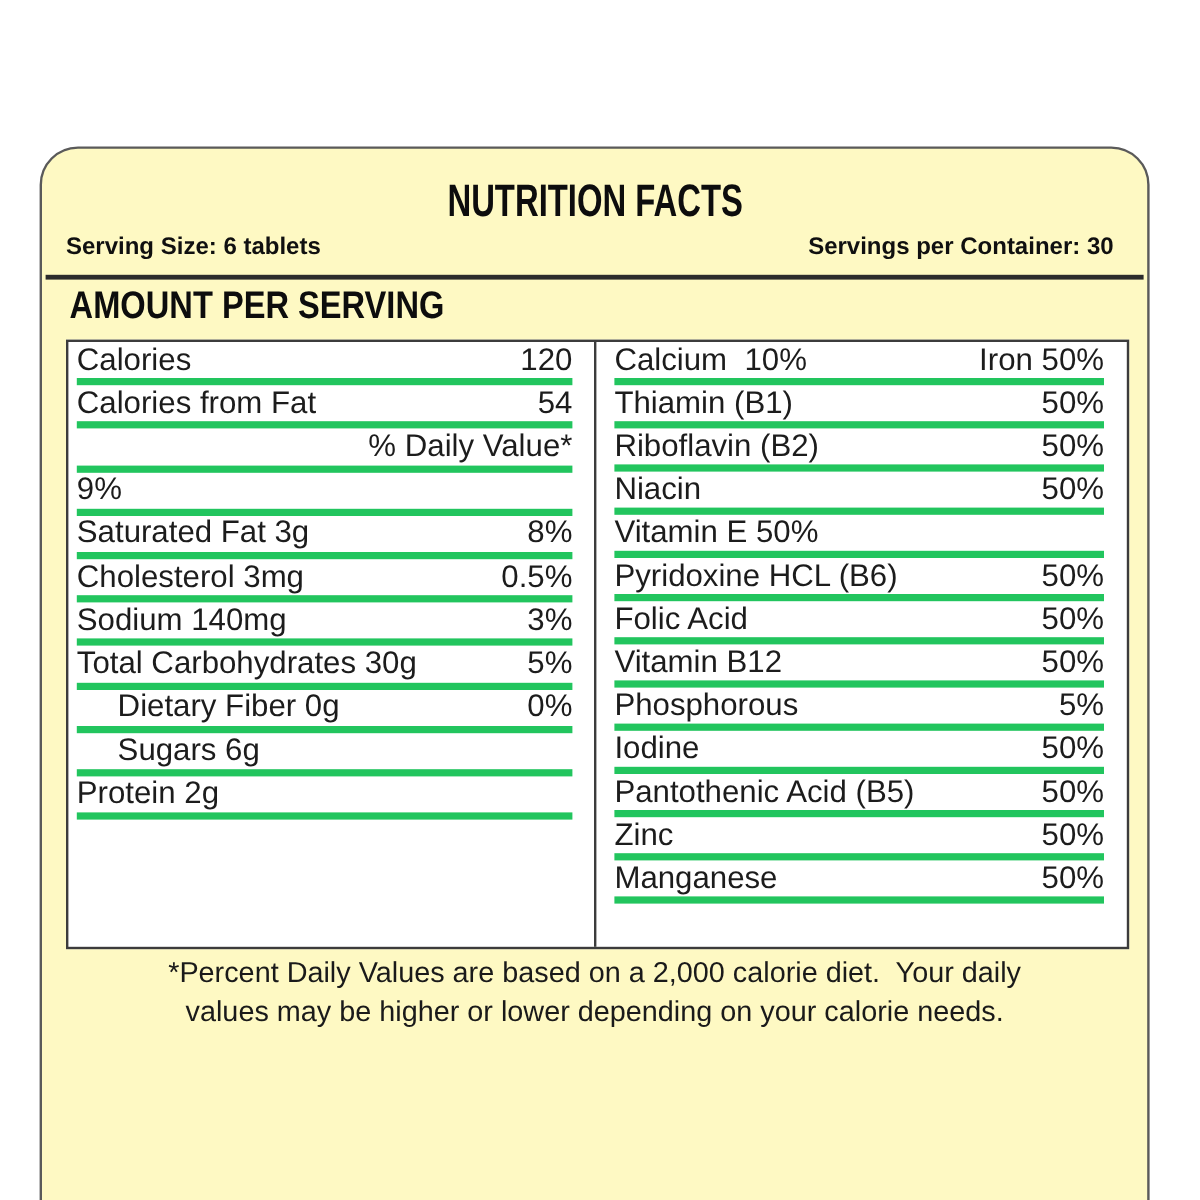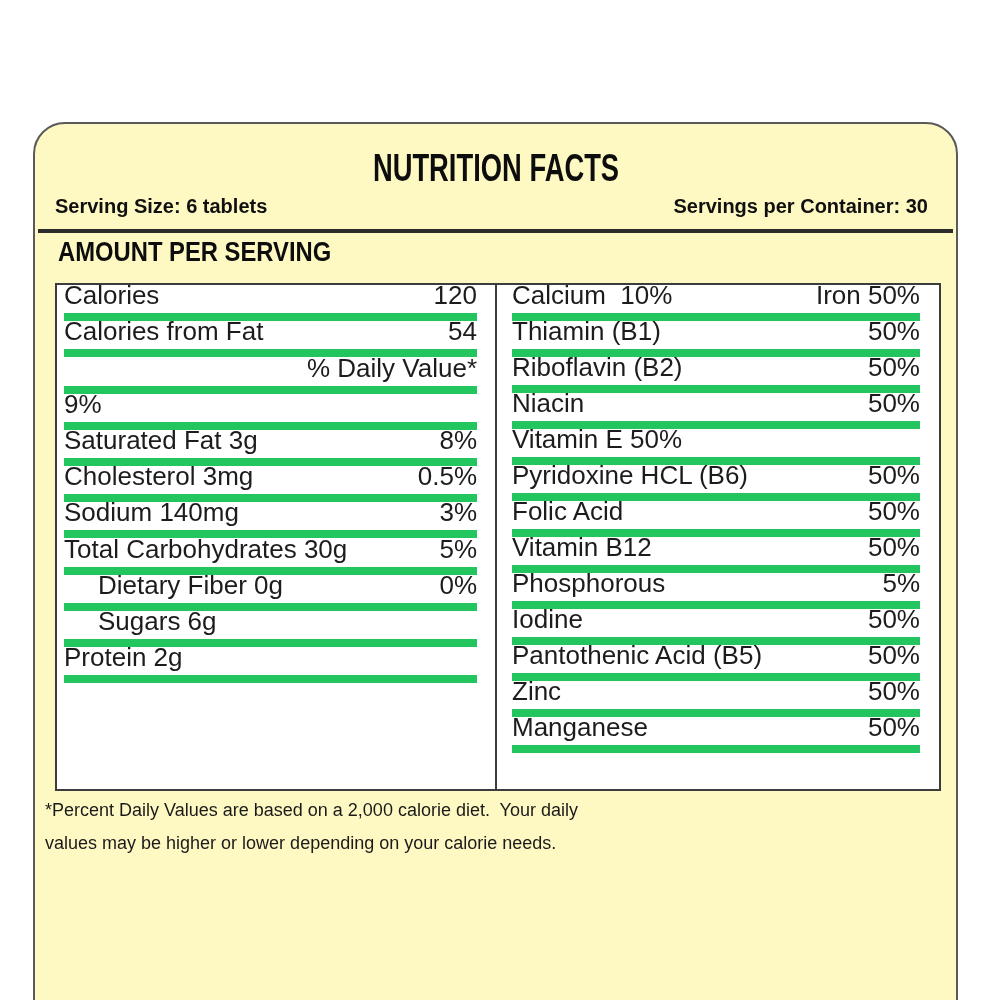--- a/index.html
+++ b/index.html
@@ -19,43 +19,43 @@
   .cond { display:inline-block; transform:scaleX(0.72); transform-origin:center; white-space:pre; }
   .serving-row {
     position:absolute; left:20px; right:28px; top:71px;
     display:flex; justify-content:space-between;
     font-size:20px; font-weight:bold; color:#101010; white-space:pre;
   }
   .serving-rule {
     position:absolute; left:3px; right:3px; top:105px; height:4px; background:#2c2c2c;
   }
   .section-header {
-    position:absolute; left:23px; top:112px; font-size:28px; font-weight:bold; color:#0d0d0d;
+    position:absolute; left:23px; top:112px; font-size:32px; font-weight:bold; color:#0d0d0d;
   }
   .cond2 { display:inline-block; transform:scaleX(0.85); transform-origin:left center; white-space:pre; }
   .ntable {
     position:absolute; left:20px; top:159px; width:886px; height:508px;
     border:2px solid #3c3c3c; box-sizing:border-box; background:#ffffff;
   }
   .vdiv { position:absolute; left:438px; top:0; bottom:0; width:2px; background:#3c3c3c; }
   .col { position:absolute; top:0; bottom:0; }
   .col-left  { left:0; width:438px; }
   .col-right { left:440px; right:0; }
   .nrow {
-    display:flex; justify-content:space-between; align-items:flex-end;
-    box-sizing:border-box; border-bottom:8px solid #22c55e;
+    display:flex; justify-content:space-between; align-items:center;
+    box-sizing:border-box; border-bottom:6px solid #22c55e;
     font-size:26px; color:#1c1c1c; padding-bottom:2px; white-space:pre;
   }
   .col-left  .nrow { height:36.2px; margin:0 18px 0 7px; }
   .col-right .nrow { height:36px;   margin:0 19px 0 15px; }
   .nrow.indent .nname { padding-left:34px; }
   .nname, .nvalue { white-space:pre; }
   .footnote {
-    position:absolute; left:10px; right:10px; top:670px; text-align:left;
-    font-size:18px; line-height:33px; color:#1a1a1a;
+    position:absolute; left:10px; right:10px; top:670px; text-align:center;
+    font-size:24px; line-height:33px; color:#1a1a1a;
   }
   .footnote div { white-space:pre; }
 </style>
 </head>
 <body>
 
 <div class="page">
   <div class="label-box">
 
     <div class="title">

